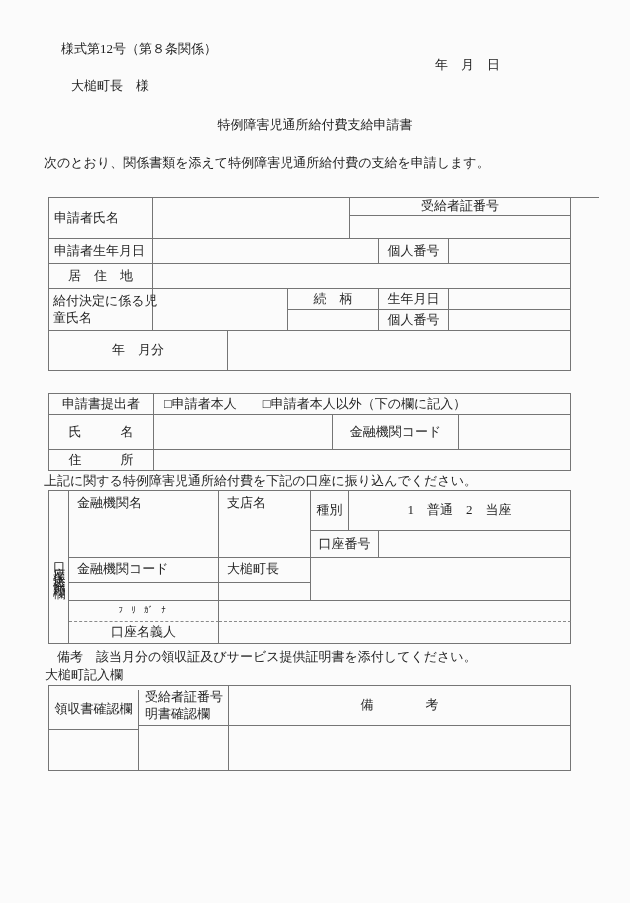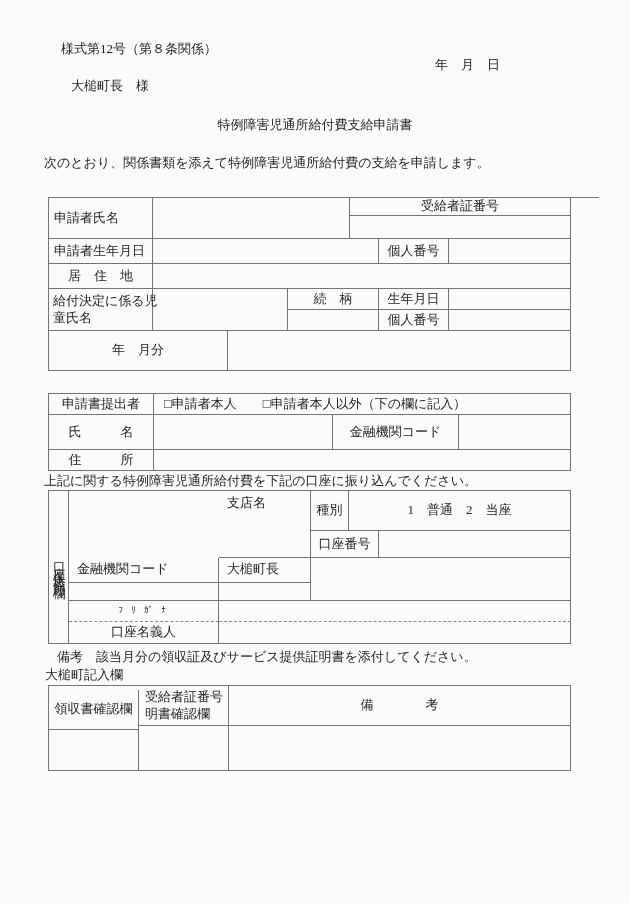--- a/index.html
+++ b/index.html
@@ -90,20 +90,21 @@
     <div class="cell" style="left:105px;top:56px;width:417px;height:21px;"></div>
   </div>
 
   <div class="txt" style="left:44px;top:472px;">上記に関する特例障害児通所給付費を下記の口座に振り込んでください。</div>
 
   <div class="tbl" style="left:48px;top:490px;width:522px;height:153px;">
     <div class="cell" style="left:0;top:0;width:20px;height:153px;">
       <span class="vert">口座振込依頼欄</span>
     </div>
 
+    <div class="cell topleft" style="left:20px;top:0;width:150px;height:67px;">金融機関名</div>
     <div class="cell topleft" style="left:170px;top:0;width:92px;height:67px;">支店名</div>
 
     <div class="cell" style="left:262px;top:0;width:38px;height:40px;">種別</div>
     <div class="cell" style="left:300px;top:0;width:222px;height:40px;">1　普通　2　当座</div>
 
     <div class="cell" style="left:262px;top:40px;width:68px;height:27px;">口座番号</div>
     <div class="cell" style="left:330px;top:40px;width:192px;height:27px;"></div>
 
     <div class="cell topleft" style="left:20px;top:67px;width:150px;height:25px;padding-top:3px;">金融機関コード</div>
     <div class="cell topleft" style="left:170px;top:67px;width:92px;height:25px;padding-top:3px;">大槌町長</div>

